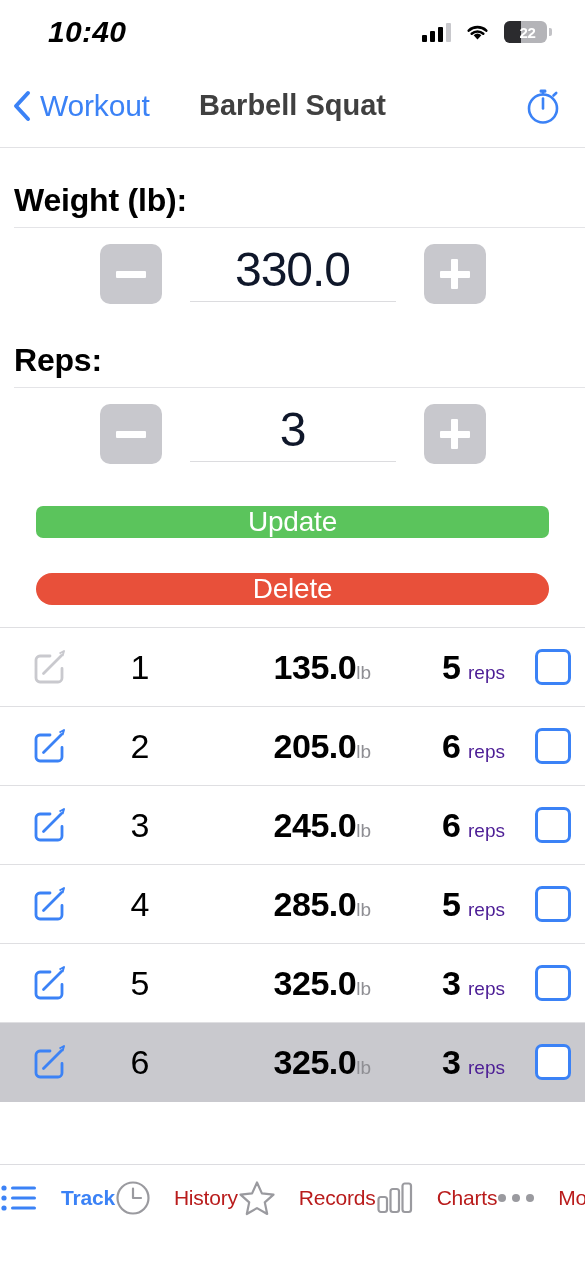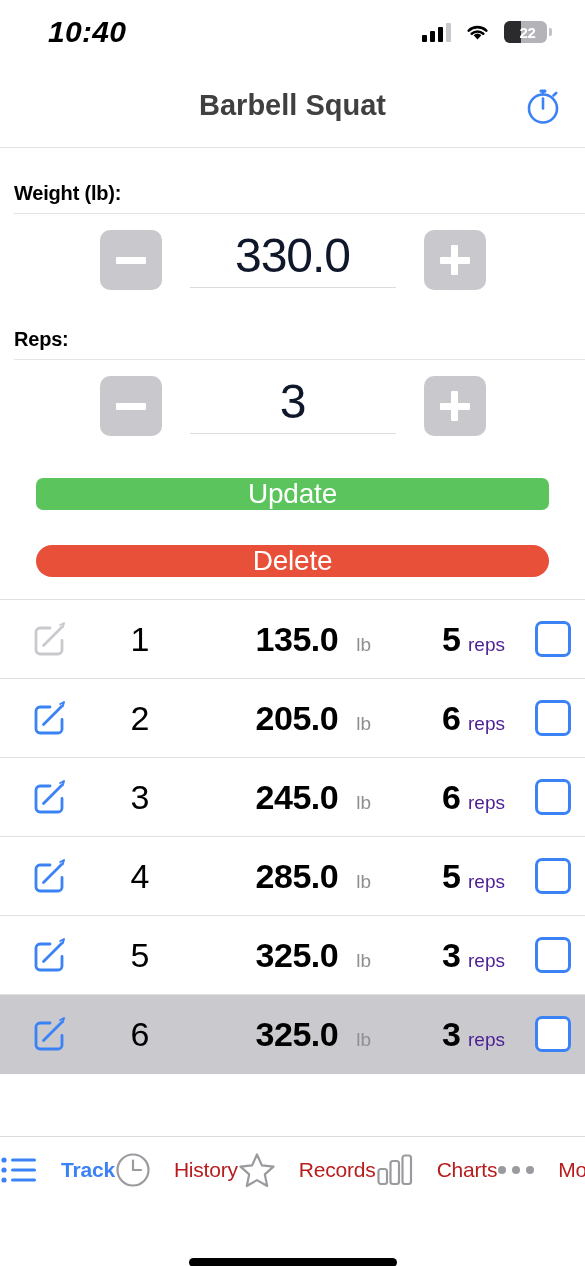--- a/index.html
+++ b/index.html
@@ -121,21 +121,21 @@
   .nav-timer {
     margin-left: auto;
     margin-right: 22px;
     width: 40px; height: 40px;
     cursor: pointer;
   }
 
   
   .form-area { padding-top: 0; }
   .field-label {
-    font-size: 20px;
+    font-size: 32px;
     font-weight: bold;
     color: #000;
     padding: 34px 0 8px 14px;
     letter-spacing: -0.2px;
   }
   .field-rule {
     height: 1px;
     background: #e4e4e7;
     margin-left: 14px;
   }
@@ -247,21 +247,21 @@
   }
   .cell-weight .num {
     font-size: 34px;
     font-weight: bold;
     color: #000;
     letter-spacing: -0.5px;
   }
   .cell-weight .unit {
     font-size: 19px;
     color: #8e8e93;
-    margin-left: 18px;
+    margin-left: 0;
   }
   .cell-reps {
     flex: 0 0 150px;
     text-align: right;
     padding-right: 16px;
     white-space: nowrap;
   }
   .cell-reps .num {
     font-size: 34px;
     font-weight: bold;
@@ -344,20 +344,26 @@
         <path d="M7.7 11.7 a8.7 8.7 0 0 1 11.6 0" stroke="#000" stroke-width="2.6" fill="none" stroke-linecap="round"></path>
       </svg>
       <div class="battery">
         <div class="battery-fill"></div>
         <div class="battery-num">22</div>
       </div>
     </div>
   </div>
 
   <div class="nav-bar">
+    <div class="nav-back">
+      <svg class="chev" viewBox="0 0 20 32">
+        <path d="M16 3 L4 16 L16 29" stroke="#3b82f6" stroke-width="4" fill="none" stroke-linecap="round" stroke-linejoin="round"></path>
+      </svg>
+      <span class="nav-back-label">Workout</span>
+    </div>
     <div class="nav-title">Barbell Squat</div>
     <svg class="nav-timer" viewBox="0 0 40 40">
       <circle cx="20" cy="22.5" r="14" stroke="#3b82f6" stroke-width="2.6" fill="none"></circle>
       <line x1="20" y1="22.5" x2="20" y2="12.5" stroke="#3b82f6" stroke-width="2.6" stroke-linecap="round"></line>
       <rect x="16.6" y="3.4" width="6.8" height="3.4" rx="1.4" fill="#3b82f6"></rect>
       <line x1="20" y1="5.6" x2="20" y2="9.2" stroke="#3b82f6" stroke-width="2.6"></line>
       <line x1="30.5" y1="9.5" x2="33.2" y2="7" stroke="#3b82f6" stroke-width="2.6" stroke-linecap="round"></line>
     </svg>
   </div>
 

